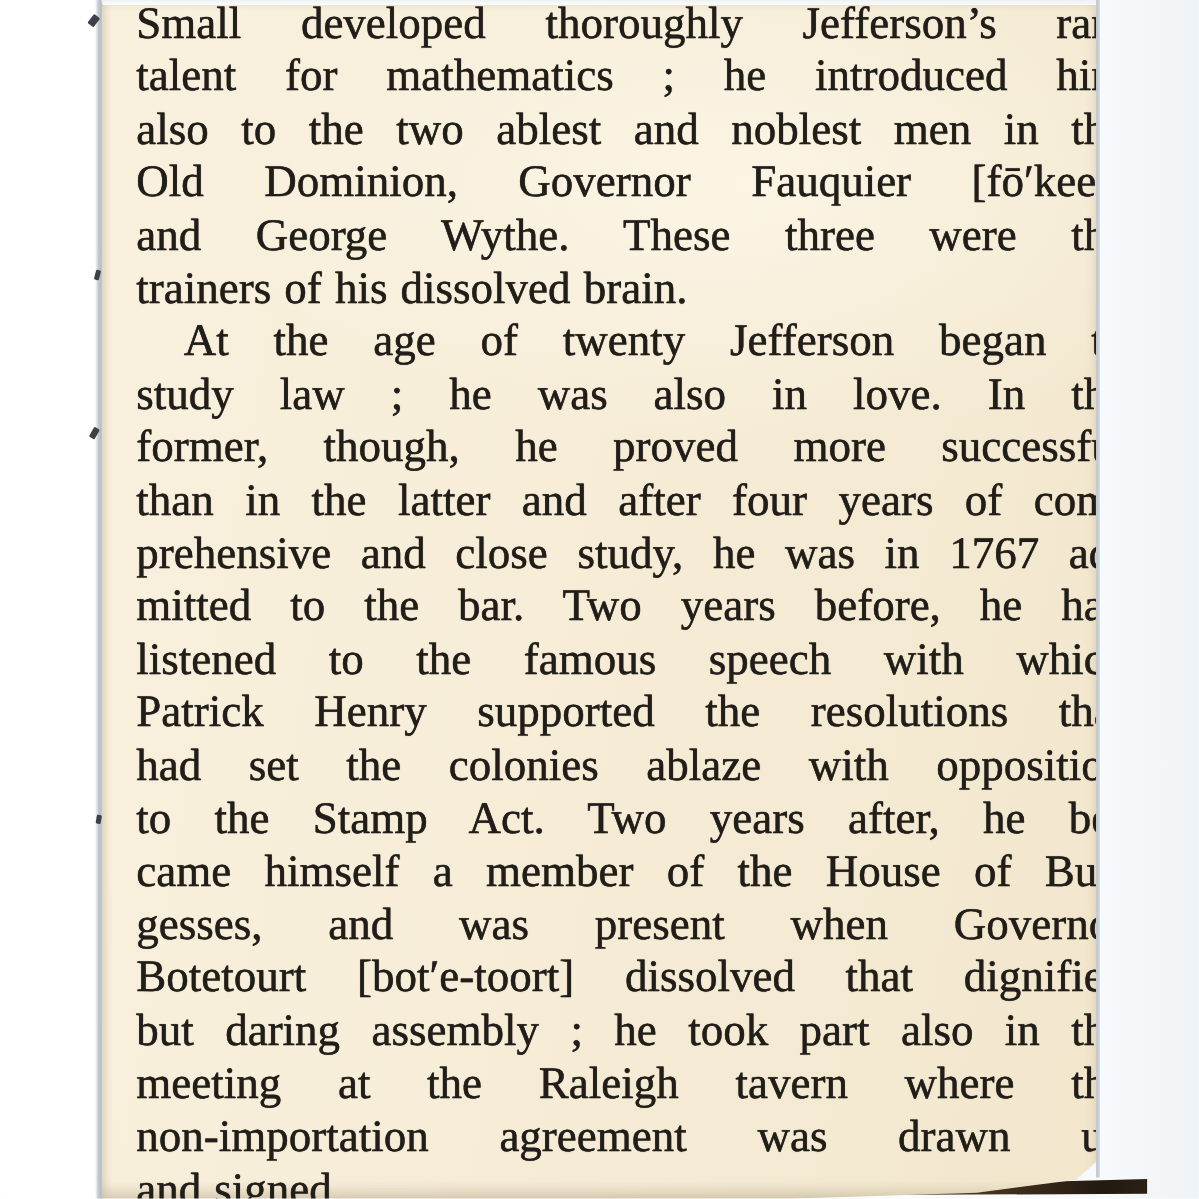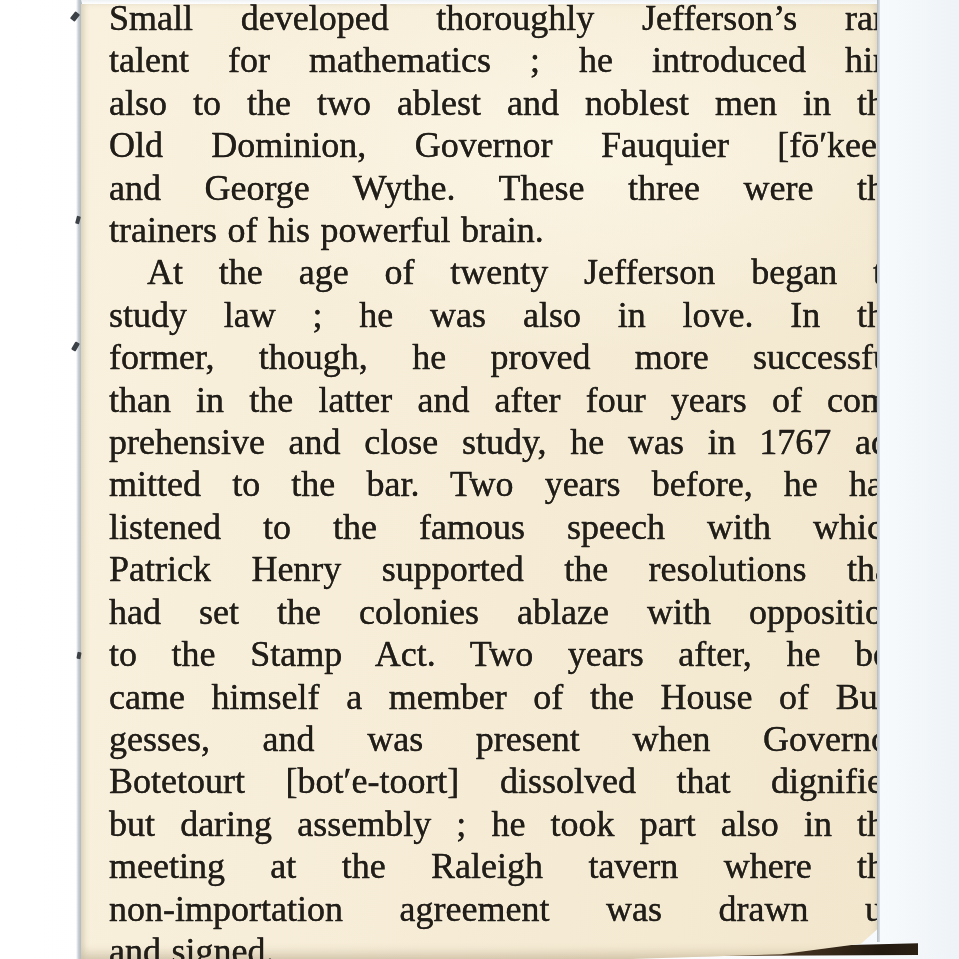--- a/index.html
+++ b/index.html
@@ -124,21 +124,21 @@
   <div class="speck s3"></div>
   <div class="speck s4"></div>
 
   <div class="paper">
     <div class="text-col">
       <div class="line j">Small developed thoroughly Jefferson’s rare</div>
       <div class="line j">talent for mathematics ; he introduced him</div>
       <div class="line j">also to the two ablest and noblest men in the</div>
       <div class="line j">Old Dominion, Governor Fauquier [fō′keer]</div>
       <div class="line j">and George Wythe. These three were the</div>
-      <div class="line end">trainers of his powerful brain.</div>
+      <div class="line end">trainers of his dissolved brain.</div>
       <div class="line j indent">At the age of twenty Jefferson began to</div>
       <div class="line j">study law ; he was also in love. In the</div>
       <div class="line j">former, though, he proved more successful</div>
       <div class="line j">than in the latter and after four years of com-</div>
       <div class="line j">prehensive and close study, he was in 1767 ad-</div>
       <div class="line j">mitted to the bar. Two years before, he had</div>
       <div class="line j">listened to the famous speech with which</div>
       <div class="line j">Patrick Henry supported the resolutions that</div>
       <div class="line j">had set the colonies ablaze with opposition</div>
       <div class="line j">to the Stamp Act. Two years after, he be-</div>

